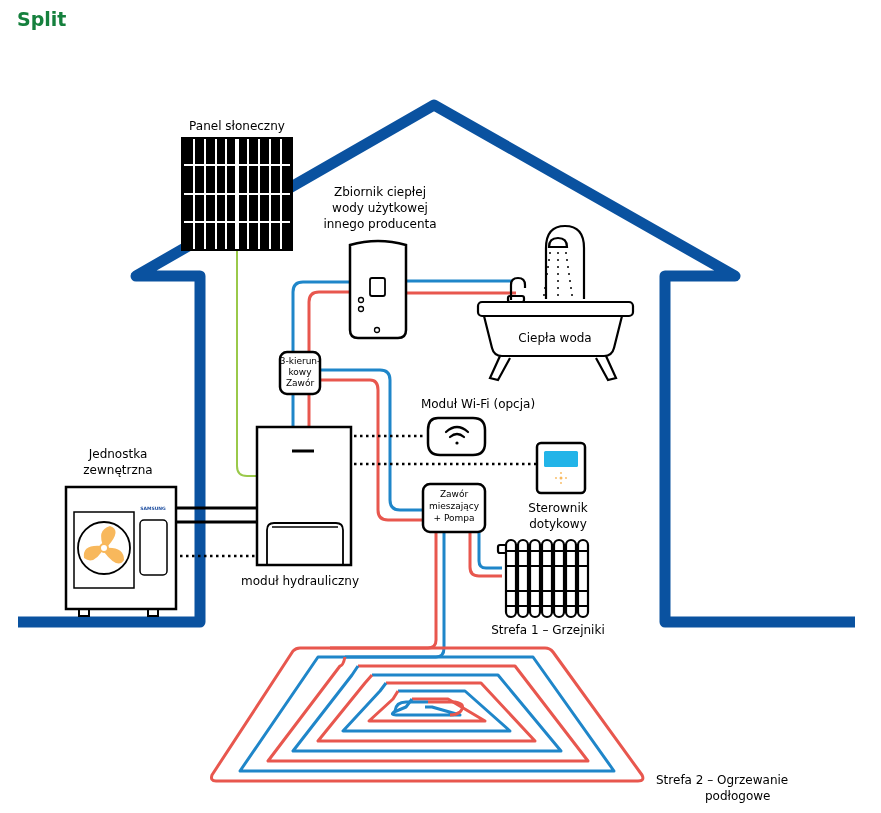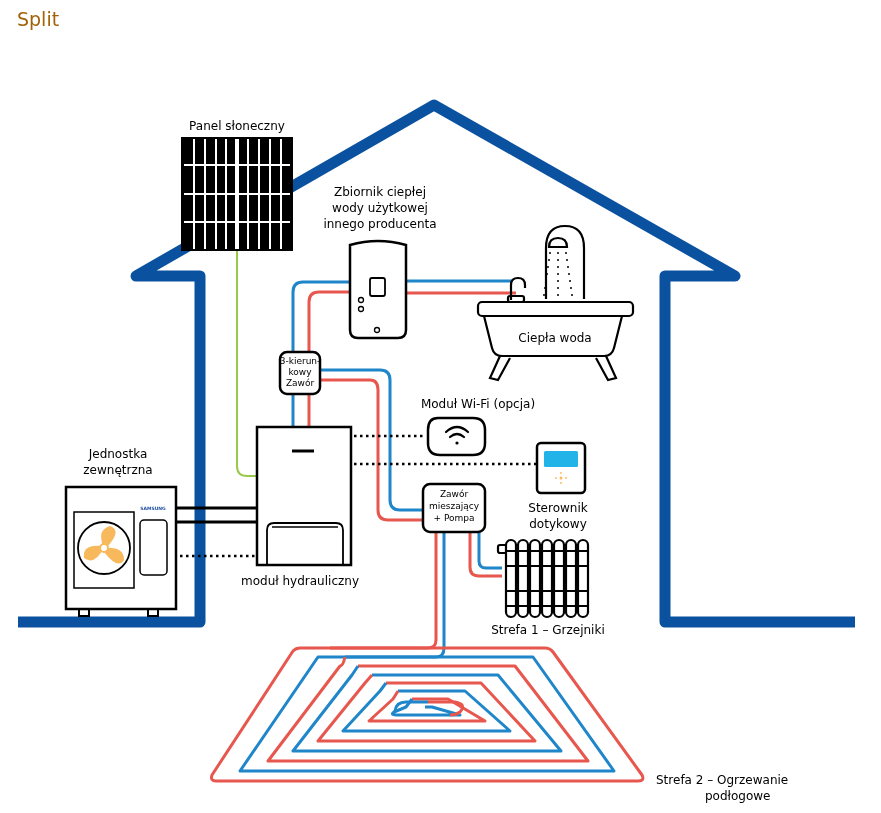--- a/index.html
+++ b/index.html
@@ -1,17 +1,17 @@
 <!DOCTYPE html>
 <html><head>
   <meta charset="utf-8">
   <style>
     html, body { margin: 0; padding: 0; background: #ffffff; }
     body { width: 881px; height: 813px; position: relative; overflow: hidden; font-family: "DejaVu Sans", sans-serif; }
-    .title { position: absolute; left: 17px; top: 8px; font-size: 19px; font-weight: normal; color: #a16207; font-family: "DejaVu Sans", sans-serif; }
+    .title { position: absolute; left: 17px; top: 8px; font-size: 19px; font-weight: bold; color: #15803d; font-family: "DejaVu Sans", sans-serif; }
     svg { position: absolute; left: 0; top: 0; }
     .lbl-sm { font-family: "DejaVu Sans", sans-serif; font-size: 9px; fill: #000; }
     .lbl-md { font-family: "DejaVu Sans", sans-serif; font-size: 12px; fill: #000; }
   </style>
 </head>
 <body>
 
 <div class="title">Split</div>
 
 <svg width="881" height="813" viewBox="0 0 881 813">

